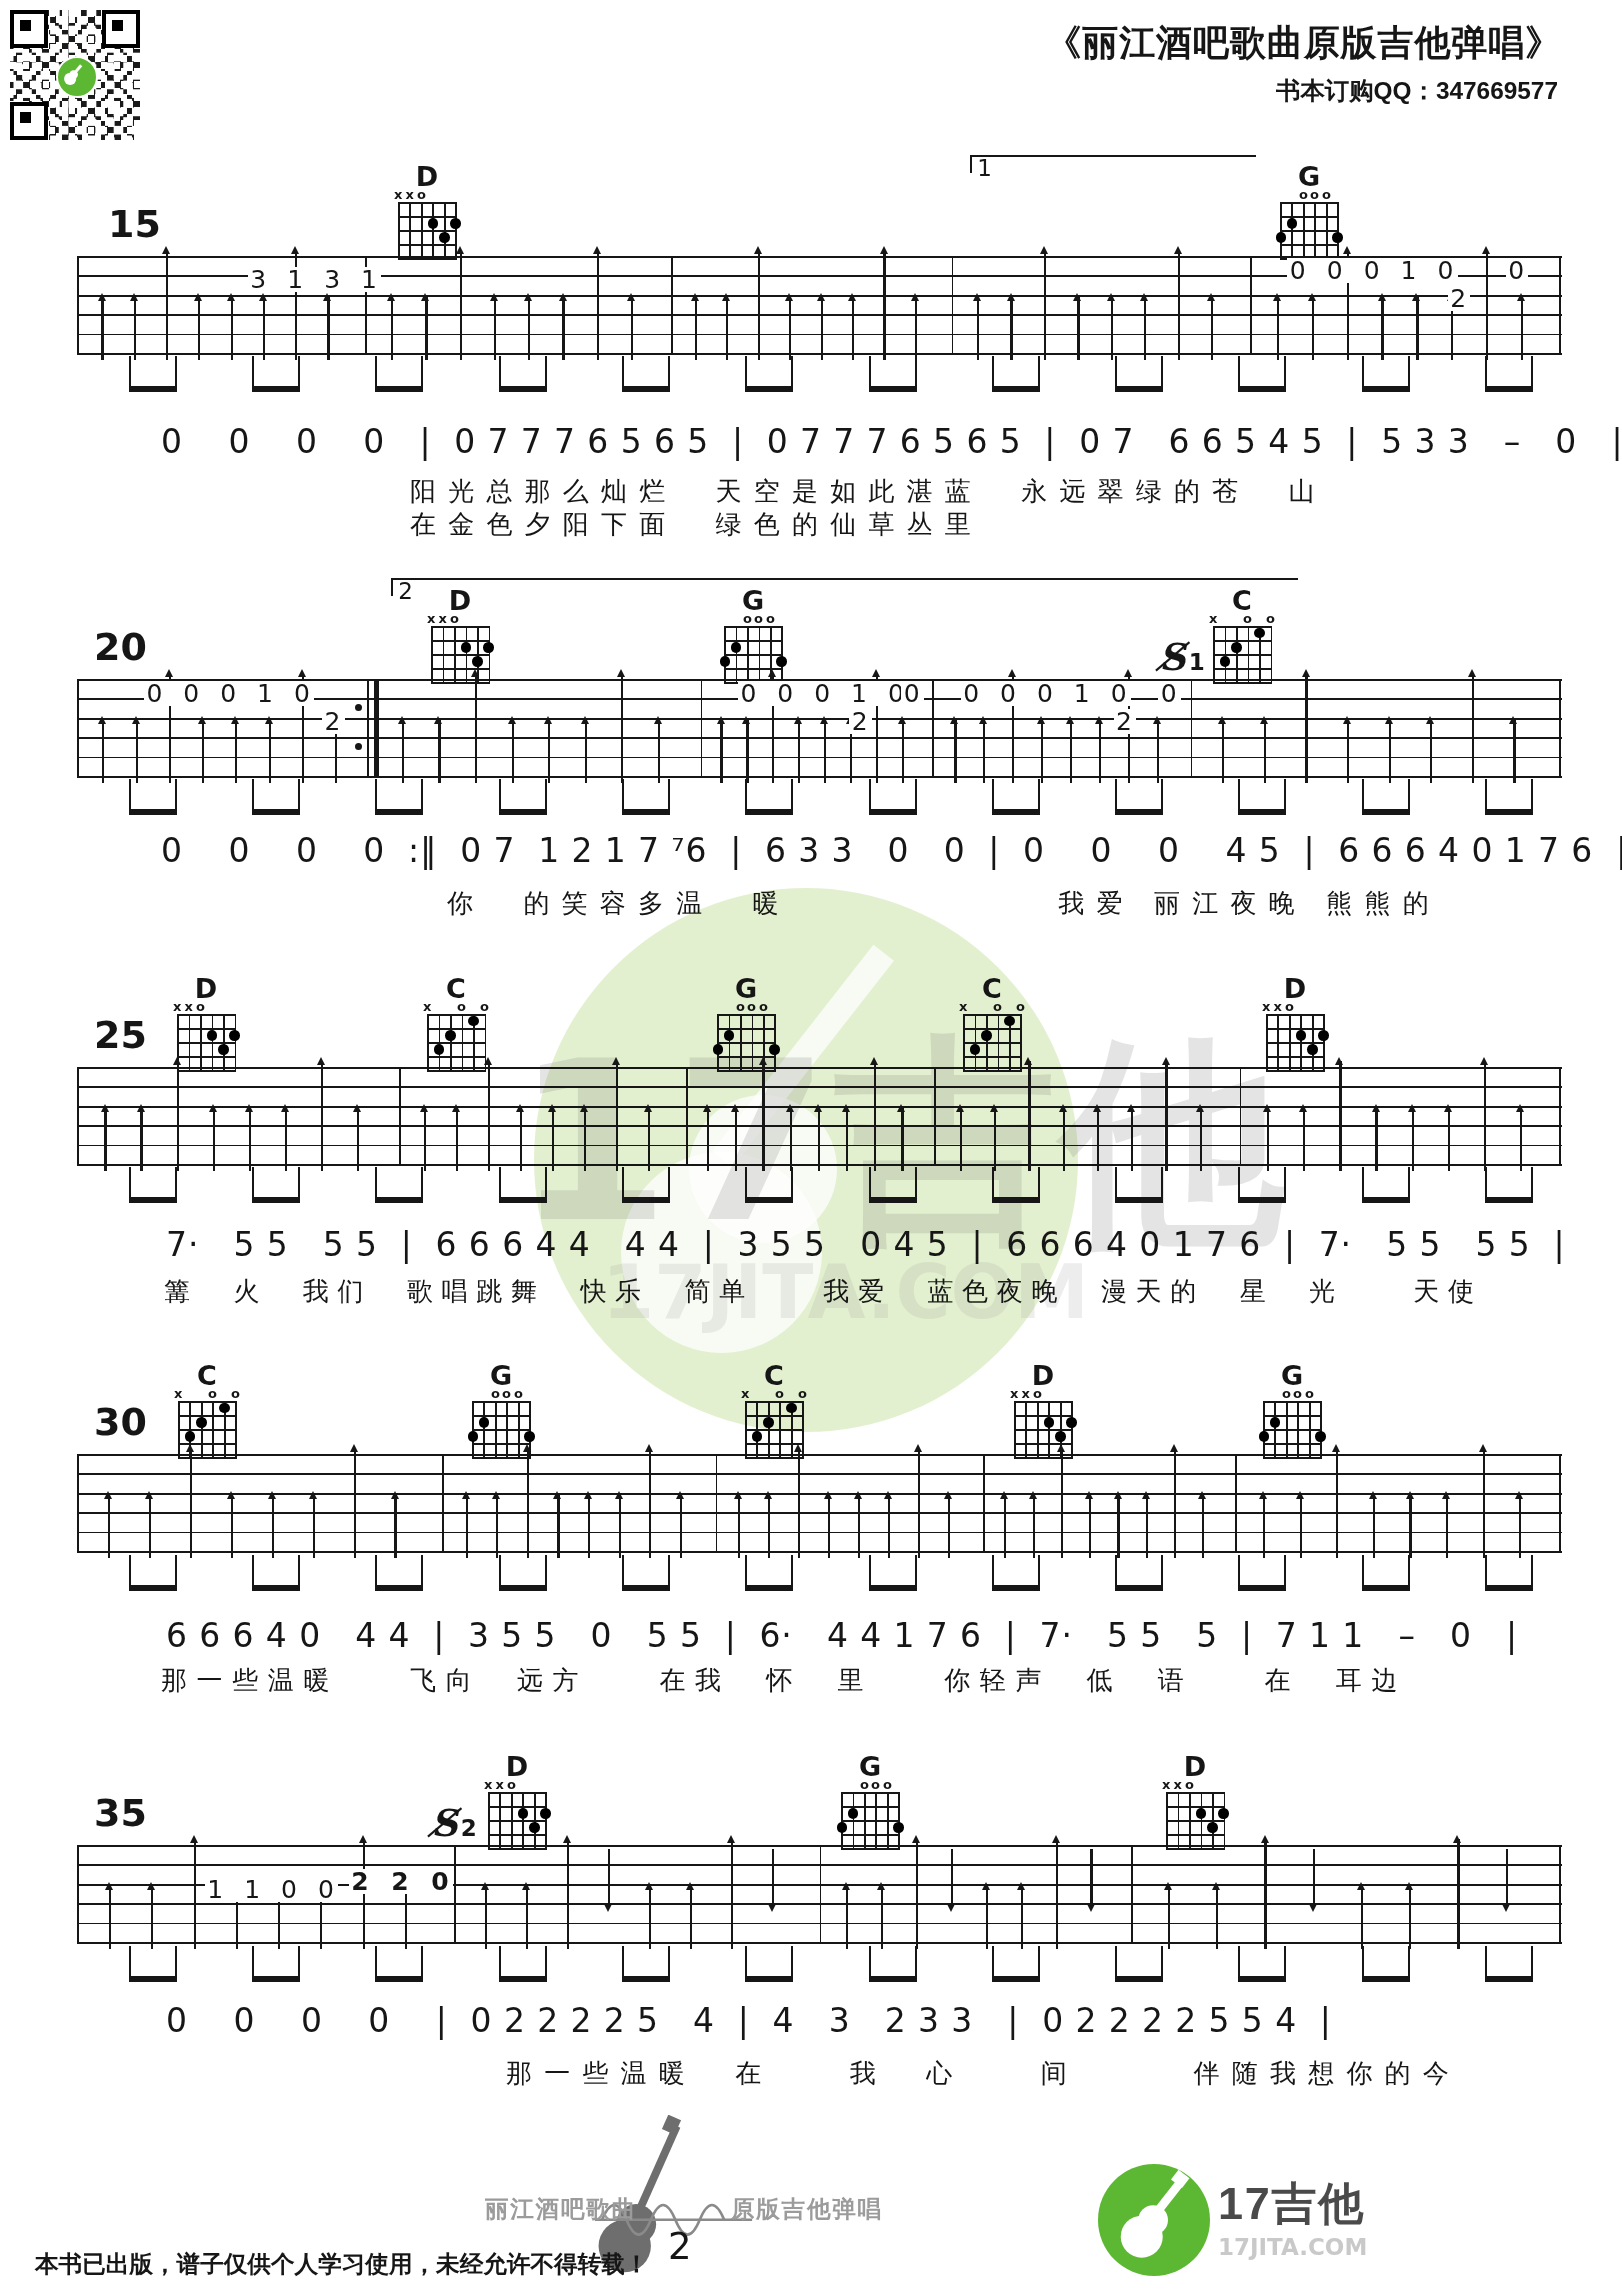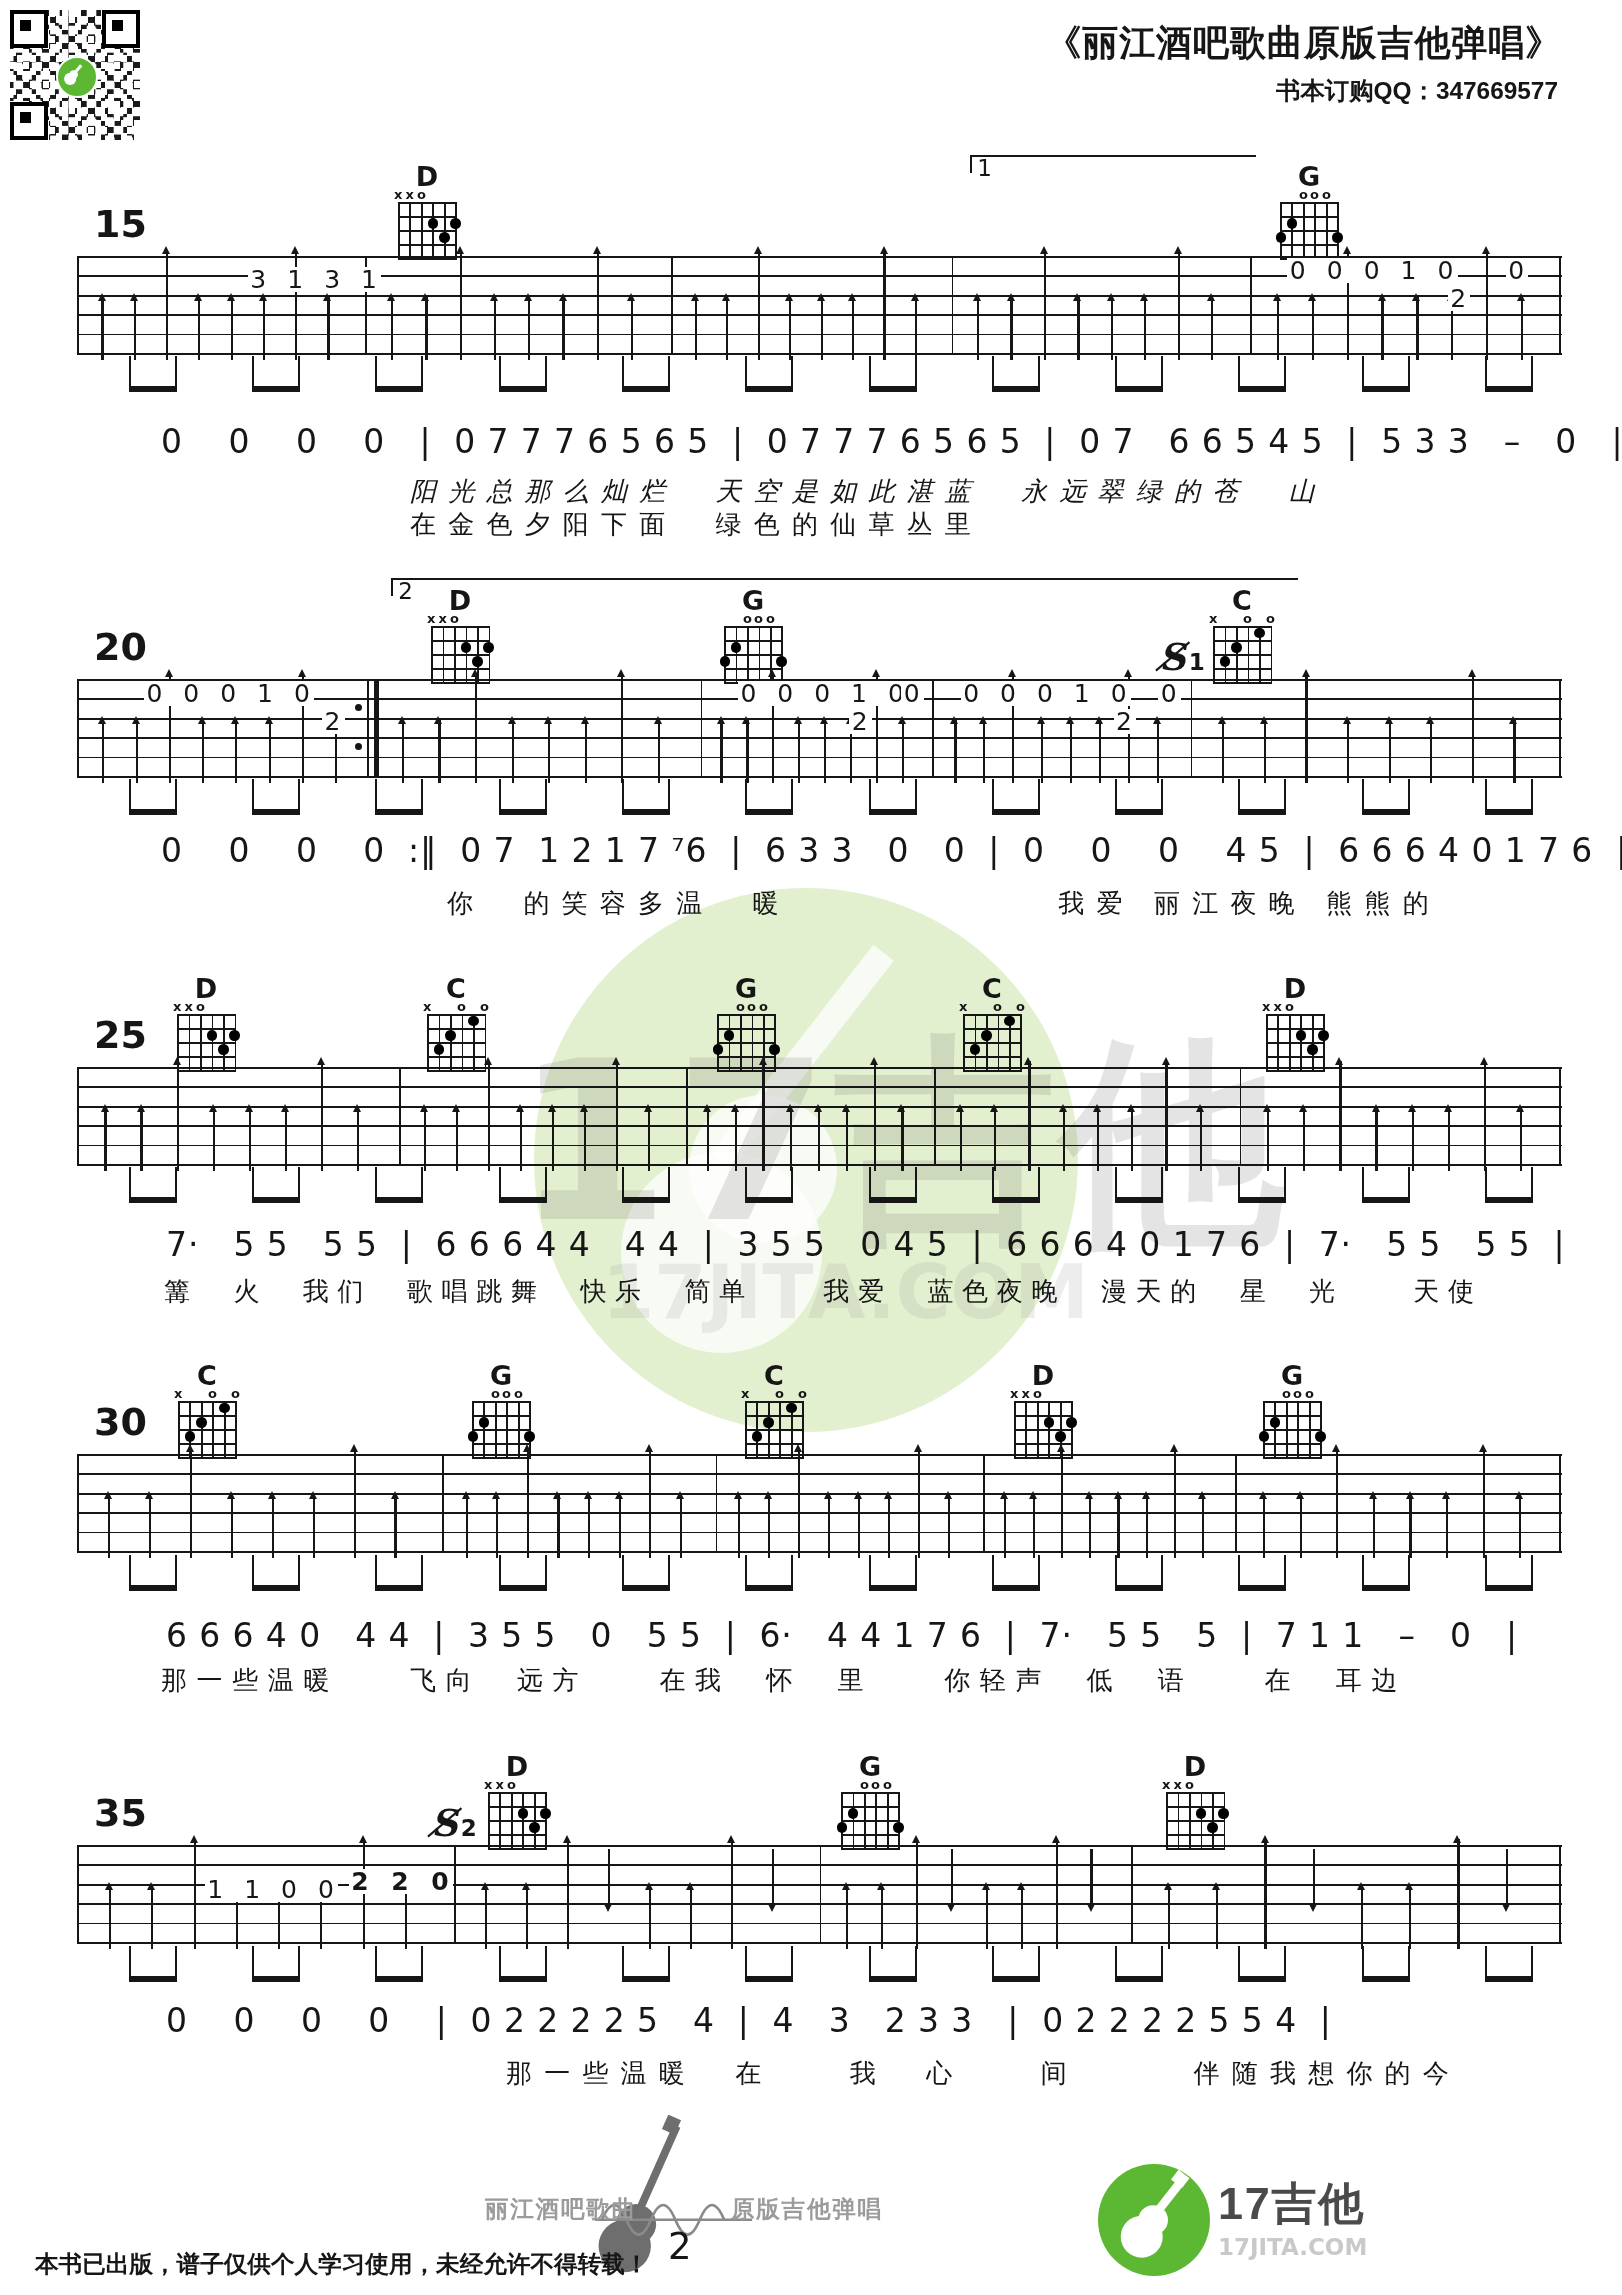--- a/index.html
+++ b/index.html
@@ -86,21 +86,21 @@
   <div class="subtitle">书本订购QQ：347669577</div>
 
   <div class="wm-circle"></div>
   <div class="wm-g1"></div>
   <div class="wm-g2"></div>
   <div class="wm-g3"></div>
   <div class="wm-text">17吉他</div>
   <div class="wm-sub">17JITA.COM</div>
 
   <div id="score">
-      <div class="mnum" style="left: 94px; top: 202px;">15</div>
+      <div class="mnum" style="left: 108px; top: 202px;">15</div>
       <div class="volta" style="left: 970px; top: 155px; width: 279px;">1</div>
       <div class="chord" style="left: 394px; top: 161px;">
         <div class="chord-name">D</div>
         <div class="markers">
           <span style="left: 0px;">x</span>
           <span style="left: 11.4px;">x</span>
           <span style="left: 23px;">o</span>
         </div>
         <div class="cgrid">
           <div class="dotc" style="left: 29.5px; top: 16px;"></div>
@@ -181,21 +181,21 @@
         <div class="beam" style="left: 36.7%; width: 44px;"></div>
         <div class="beam" style="left: 45%; width: 44px;"></div>
         <div class="beam" style="left: 53.3%; width: 44px;"></div>
         <div class="beam" style="left: 61.6%; width: 44px;"></div>
         <div class="beam" style="left: 69.9%; width: 44px;"></div>
         <div class="beam" style="left: 78.2%; width: 44px;"></div>
         <div class="beam" style="left: 86.5%; width: 44px;"></div>
         <div class="beam" style="left: 94.8%; width: 44px;"></div>
       </div>
       <div class="melody" style="left: 161px; top: 422px;">0    0    0    0   |  0 7 7 7 6 5 6 5  |  0 7 7 7 6 5 6 5  |  0 7   6 6 5 4 5  |  5 3 3   –   0   |</div>
-      <div class="lyric" style="left: 410px; top: 474px; letter-spacing: 12.2px; font-style: italic;">阳光总那么灿烂　天空是如此湛蓝　永远翠绿的苍　山</div>
+      <div class="lyric" style="left: 410px; top: 474px; letter-spacing: 12.2px;">阳光总那么灿烂　天空是如此湛蓝　永远翠绿的苍　山</div>
       <div class="lyric" style="left: 410px; top: 507px; letter-spacing: 12.2px;">在金色夕阳下面　绿色的仙草丛里</div>
       <div class="mnum" style="left: 94px; top: 625px;">20</div>
       <div class="volta" style="left: 391px; top: 578px; width: 900px;">2</div>
       <div class="segno" style="left: 1162px; top: 635px;">S̸<small>1</small></div>
       <div class="chord" style="left: 427px; top: 585px;">
         <div class="chord-name">D</div>
         <div class="markers">
           <span style="left: 0px;">x</span>
           <span style="left: 11.4px;">x</span>
           <span style="left: 23px;">o</span>

